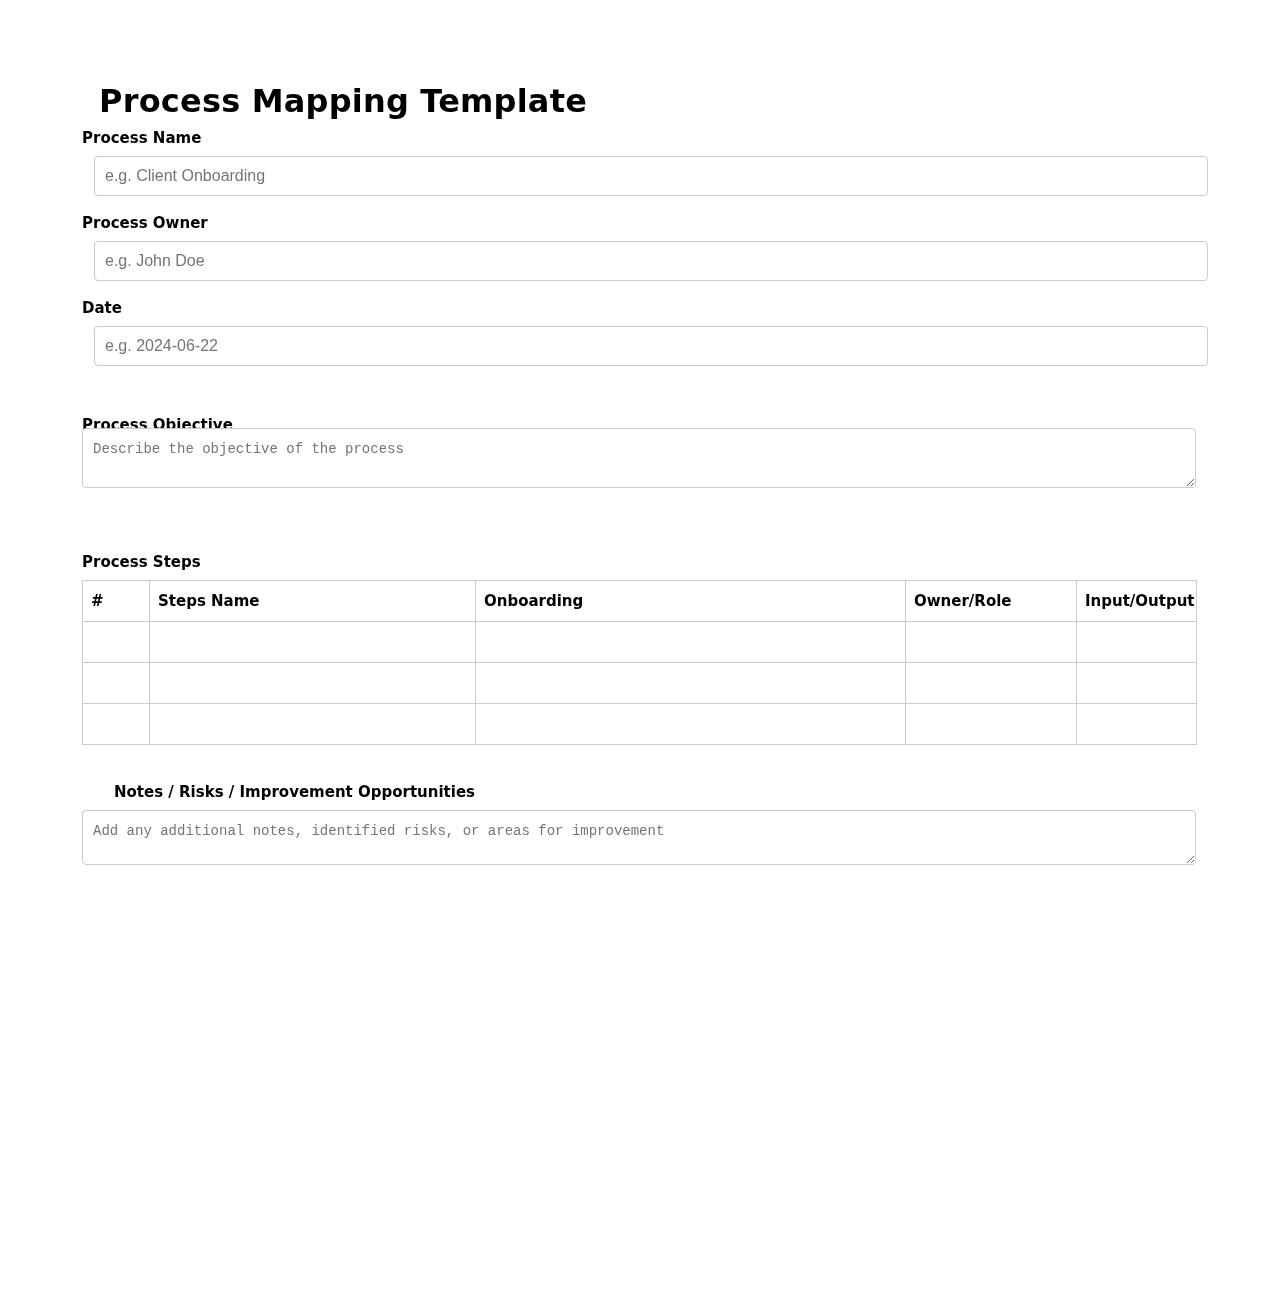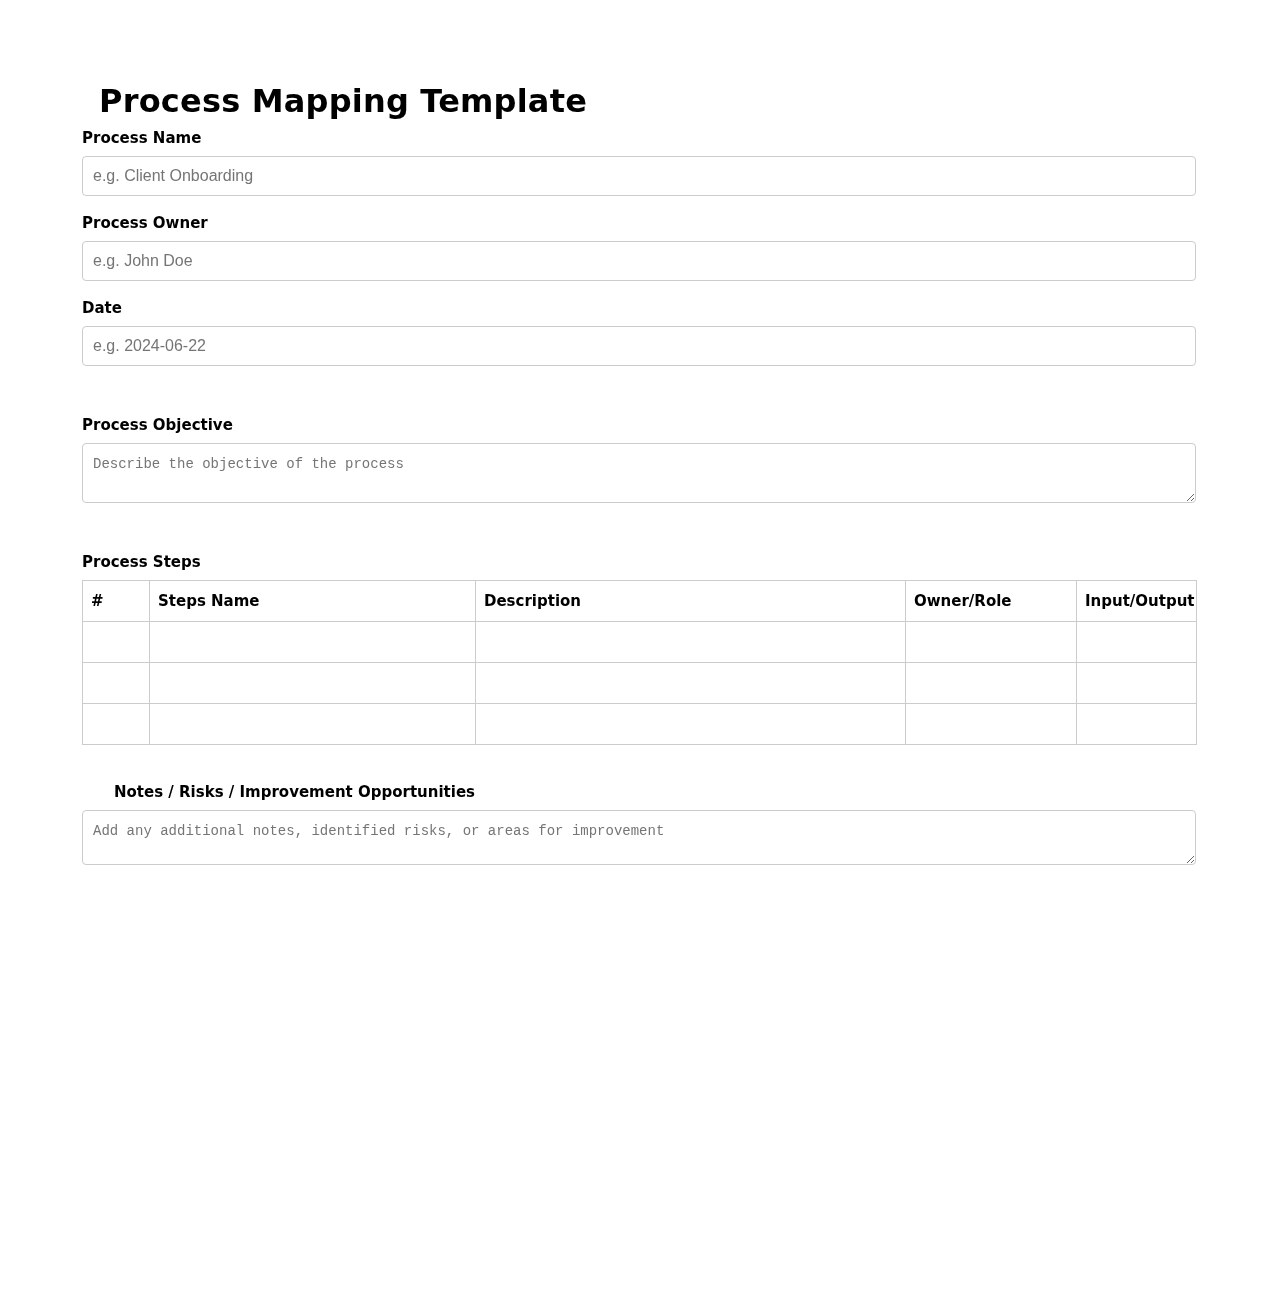--- a/index.html
+++ b/index.html
@@ -35,21 +35,21 @@
     .label {
       position: absolute;
       left: 0;
       font-size: 15px;
       font-weight: 600;
       line-height: 20px;
       white-space: nowrap;
     }
     .text-input {
       position: absolute;
-      left: 0;
+      left: 12px;
       width: 1114px;
       height: 40px;
       box-sizing: border-box;
       border: 1px solid #cccccc;
       border-radius: 4px;
       padding: 0 10px;
       font-family: "Liberation Sans", sans-serif;
       font-size: 16px;
       color: #000;
       background: #fff;
@@ -107,36 +107,36 @@
   <label class="label" style="top:128px;">Process Name</label>
   <input class="text-input" type="text" style="top: 156px;" placeholder="e.g. Client Onboarding">
 
   <label class="label" style="top:213px;">Process Owner</label>
   <input class="text-input" type="text" style="top: 241px;" placeholder="e.g. John Doe">
 
   <label class="label" style="top:298px;">Date</label>
   <input class="text-input" type="text" style="top: 326px;" placeholder="e.g. 2024-06-22">
 
   <label class="label" style="top:415px;">Process Objective</label>
-  <textarea class="area" style="top: 443px; height: 60px;" placeholder="Describe the objective of the process"></textarea>
+  <textarea class="area" style="top: 428px; height: 60px;" placeholder="Describe the objective of the process"></textarea>
 
   <label class="label" style="top:552px;">Process Steps</label>
   <table class="steps">
     <colgroup>
       <col style="width:67px;">
       <col style="width:326px;">
       <col style="width:430px;">
       <col style="width:171px;">
       <col style="width:120px;">
     </colgroup>
     <thead>
       <tr>
         <th>#</th>
         <th>Steps Name</th>
-        <th>Description</th>
+        <th>Onboarding</th>
         <th>Owner/Role</th>
         <th>Input/Output</th>
       </tr>
     </thead>
     <tbody>
       <tr>
         <td></td>
         <td></td>
         <td></td>
         <td></td>

